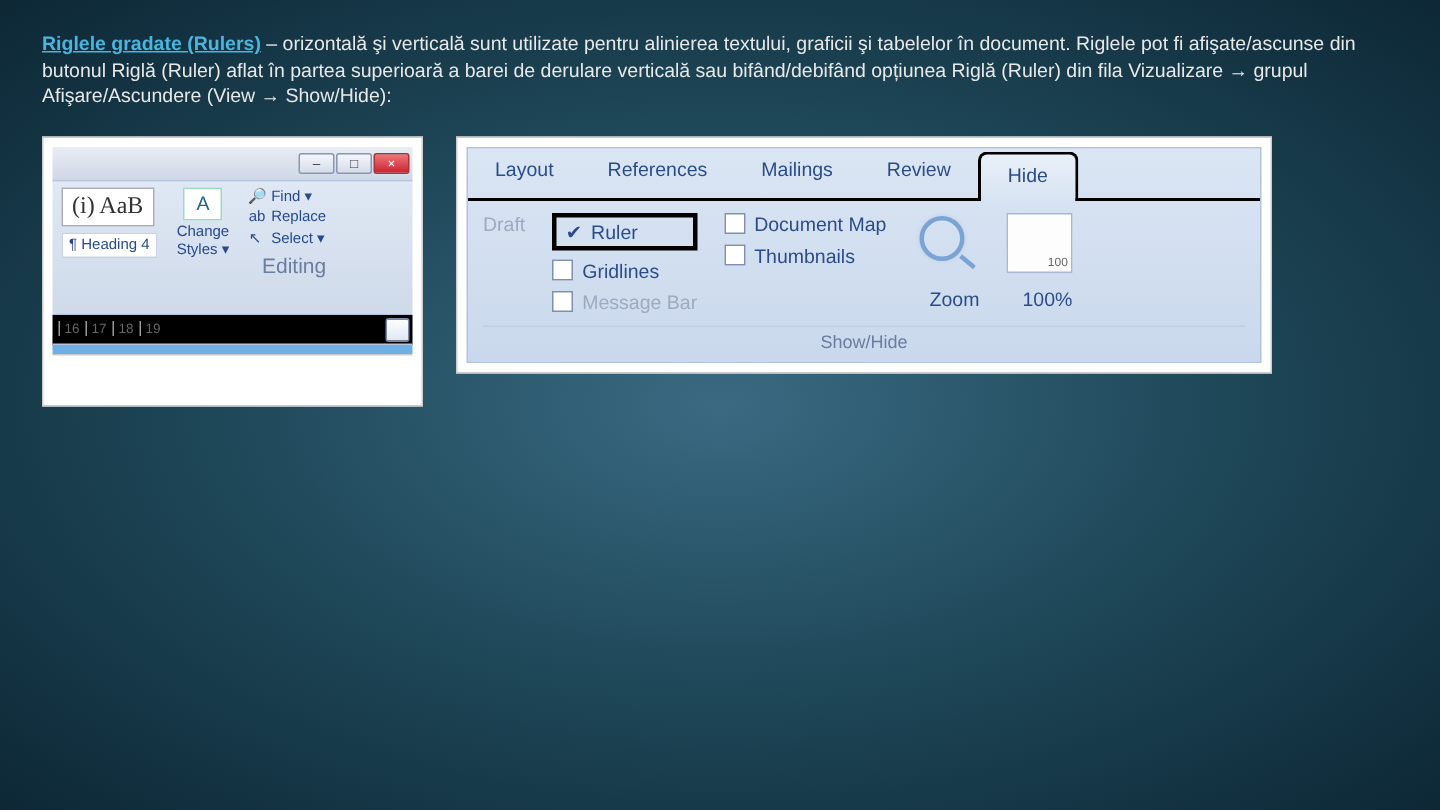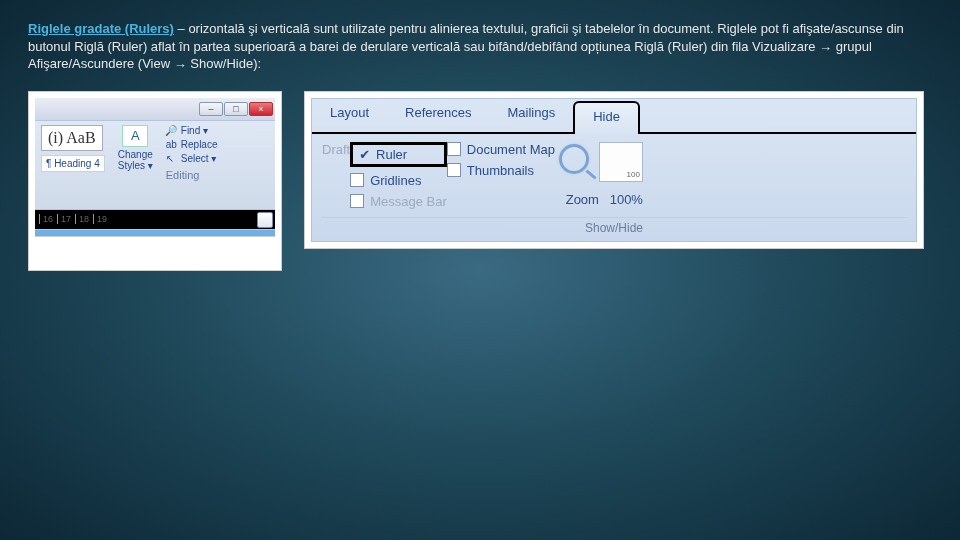--- a/index.html
+++ b/index.html
@@ -22,36 +22,36 @@
   .tb-btn { width:24px; height:14px; border:1px solid #8898b4; border-radius:2px; background:linear-gradient(#f4f6fb,#d6dde9); font-size:9px; display:flex;align-items:center;justify-content:center; color:#334;}
   .tb-close { background: linear-gradient(#e77,#c23); color:#fff; border-color:#a33;}
   .ribbonstrip { height: 90px; background: linear-gradient(#dfe8f4,#cfdaea); border-top:1px solid #b4c4dc; border-bottom:1px solid #b4c4dc; display:flex; align-items:flex-start; padding:4px 6px; gap:13px;}
   .iaa { display:inline-block; padding:3px 6px; background:#fff; border:1px solid #aab; font-family:"Times New Roman",serif; font-size:16px;color:#333;}
   .heading4 { font-size:10px; color:#264a8d; border:1px solid #c8d2e4; background:#fff; padding:2px 4px; margin-top:4px; display:inline-block;}
   .changeStyles { text-align:center; font-size:10px; color:#264a8d; }
   .changeStyles .cs-icon{ width:26px;height:22px; border:1px solid #9db; background:#fff; margin:0 auto 2px; display:flex;align-items:center;justify-content:center; font-size:13px;color:#268;}
   .editing { font-size:10px; color:#264a8d; }
   .editing .row{display:flex;align-items:center; gap:3px; margin-bottom:2px;}
   .editing .ic{width:12px;height:12px;display:inline-block;}
-  .groupLabel{ text-align:left; font-size:11px; color:#6b7da0; margin-top:4px;}
+  .groupLabel{ text-align:right; font-size:14px; color:#6b7da0; margin-top:4px;}
   .rulerbar{ height:20px; background:#000000; border-bottom:1px solid #b8c6de; display:flex; align-items:center; font-size:9px; color:#666; padding-left:4px; gap:4px; position:relative;}
   .rulerbar .seg{ border-left:1px solid #999; padding-left:3px;}
   .rulerbtn{ position:absolute; right:2px; top:2px; width:16px; height:16px; border:1px solid #7b8aa8; border-radius:2px; background:linear-gradient(#fff,#dfe7f2);}
   .arrow1{ width:24px; height:8px; background:#000; position:absolute; right:20px; top:6px;}
   .arrow1:after{content:"";position:absolute;right:-8px;top:-4px;border-left:8px solid #000;border-top:8px solid transparent;border-bottom:8px solid transparent;}
   .bluestrip{ height:6px; background:#6fb0e6;}
   .docarea{ height:28px; background:#fff; border-top:1px solid #ccc;}
 
   
-  .win2 { width: 606px; }
+  .win2 { width: 530px; }
   .rib2 { background: linear-gradient(#dbe6f4,#c9d8ec); border:1px solid #b1c2dd; }
   .tabs { display:flex; font-size:13px; color:#2a4d8a; border-bottom:2px solid #000;}
   .tabs .tab{ padding:6px 18px 10px; }
   .tabs .tab.active{ background:linear-gradient(#e9f0f9,#d8e4f3); border:2px solid #000; border-bottom:none; border-top-left-radius:6px;border-top-right-radius:6px; position:relative; top:2px;}
-  .ribbody { display:flex; padding:8px 10px 2px; align-items:flex-start;}
+  .ribbody { display:flex; padding:8px 10px 2px; gap:18px; align-items:flex-start;}
   .col { display:flex; flex-direction:column; gap:6px; font-size:13px; color:#2a4d8a; }
   .chk{ display:flex; align-items:center; gap:6px;}
   .chk .box{ width:14px;height:14px; border:1px solid #7d90b2; background:#fff; display:flex;align-items:center;justify-content:center; font-size:11px; color:#1b5; }
   .hl{ border:3px solid #000; padding:2px 6px; display:inline-flex; align-items:center; gap:6px;}
   .muted{ color:#9daac0;}
   .zcol{ text-align:center;align-items:flex-end; }
   .zicon{ width:44px;height:40px; margin:0 auto 4px; position:relative;}
   .lens{ width:30px;height:30px;border:3px solid #7aa3d6;border-radius:50%; position:absolute; left:4px; top:2px; box-shadow:0 0 3px #bcd;}
   .handle{ width:12px;height:3px;background:#7aa3d6; position:absolute; right:2px; bottom:6px; transform:rotate(40deg);}
   .pcticon{ width:44px;height:40px; border:1px solid #a8b8d4; background:#fdfdfd; margin:0 auto 4px; display:flex; align-items:flex-end; justify-content:flex-end; padding:2px; font-size:8px;color:#666;}
@@ -111,20 +111,21 @@
       <div class="docarea"></div>
     </div>
   </div>
 
   <div class="fig">
     <div class="win2 rib2">
       <div class="tabs">
         <div class="tab">Layout</div>
         <div class="tab">References</div>
         <div class="tab">Mailings</div>
+        <div class="tab">Review</div>
         <div class="tab active">Hide</div>
       </div>
       <div class="ribbody">
         <div class="col" style="justify-content:flex-end;">
            <div class="chk muted">Draft</div>
         </div>
         <div class="col">
           <div class="hl">
             <span class="box">✔</span>
             <span>Ruler</span>

